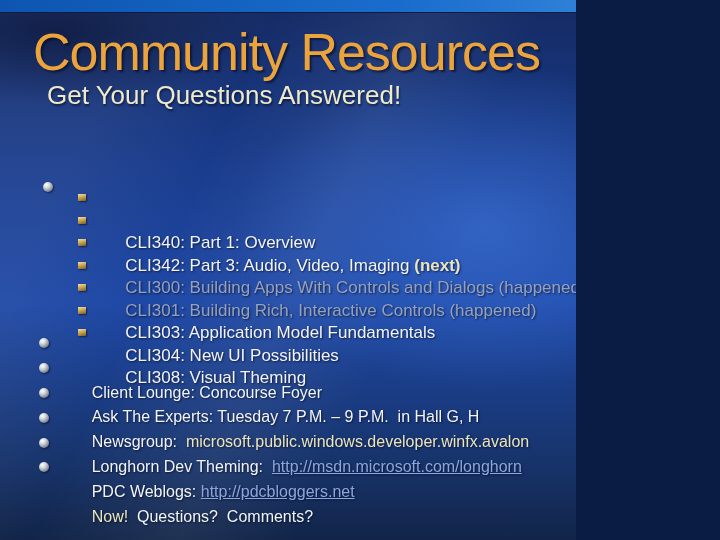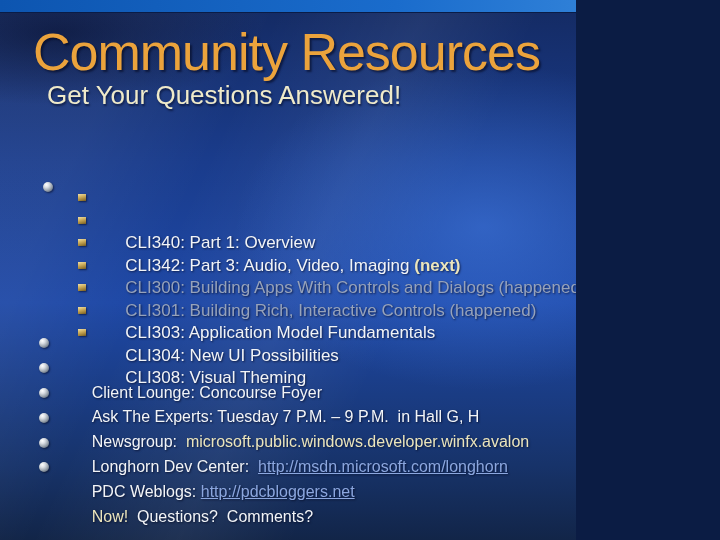--- a/index.html
+++ b/index.html
@@ -175,21 +175,21 @@
     <div class="row info-row">
       <span class="sphere"></span>
       <span class="t">Ask The Experts: Tuesday 7 P.M. – 9 P.M.  in Hall G, H</span>
     </div>
     <div class="row info-row">
       <span class="sphere"></span>
       <span class="t">Newsgroup:  </span><span class="t cream">microsoft.public.windows.developer.winfx.avalon</span>
     </div>
     <div class="row info-row">
       <span class="sphere"></span>
-      <span class="t">Longhorn Dev Center:  </span><a class="link">http://msdn.microsoft.com/longhorn</a>
+      <span class="t">Longhorn Dev Theming:  </span><a class="link">http://msdn.microsoft.com/longhorn</a>
     </div>
     <div class="row info-row">
       <span class="sphere"></span>
       <span class="t">PDC Weblogs: </span><a class="link">http://pdcbloggers.net</a>
     </div>
     <div class="row info-row">
       <span class="sphere"></span>
       <span class="t cream">Now!</span><span class="t">  Questions?  Comments?</span>
     </div>
   </div>

